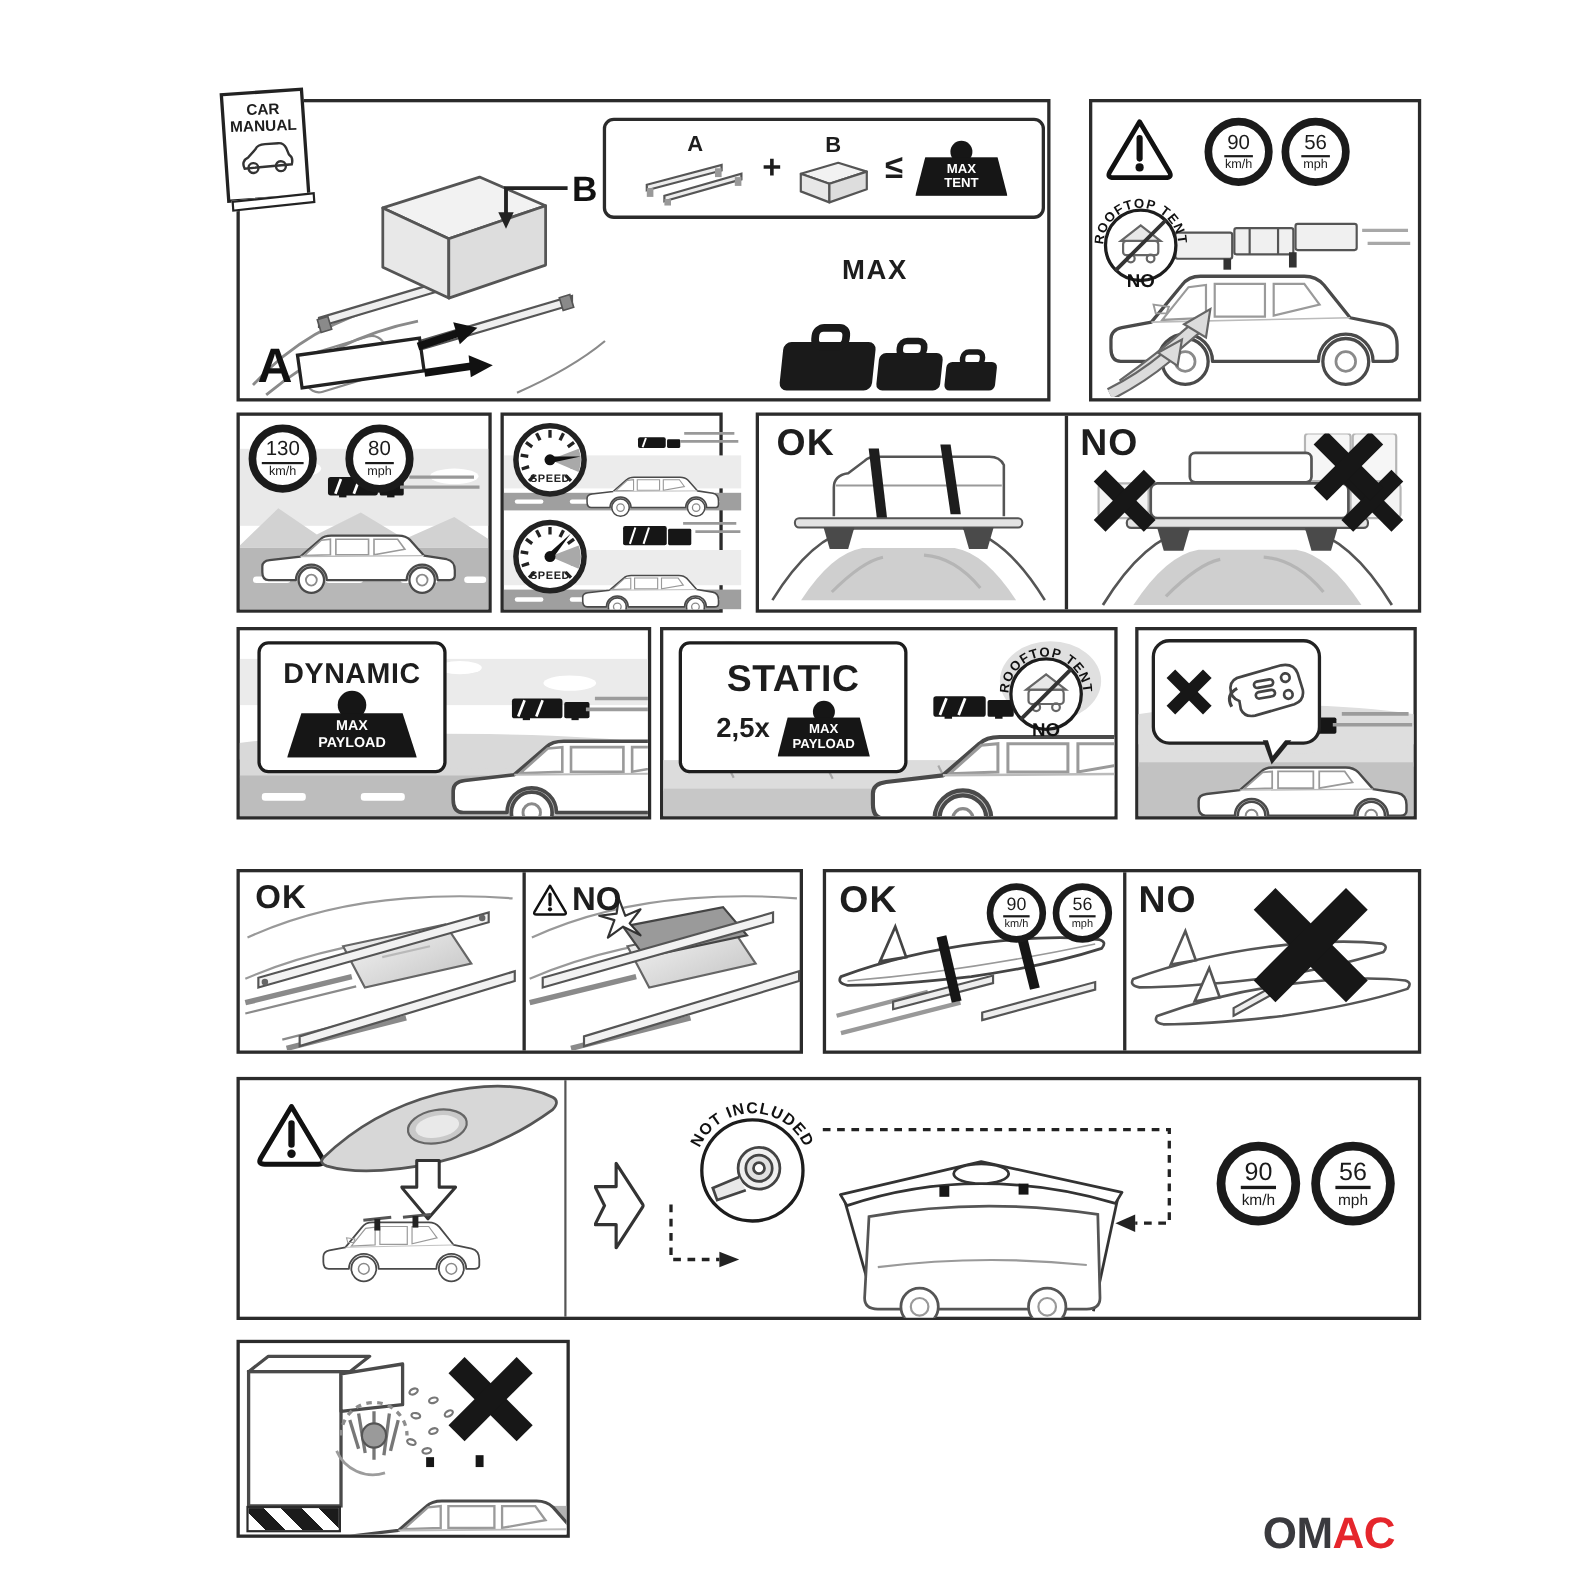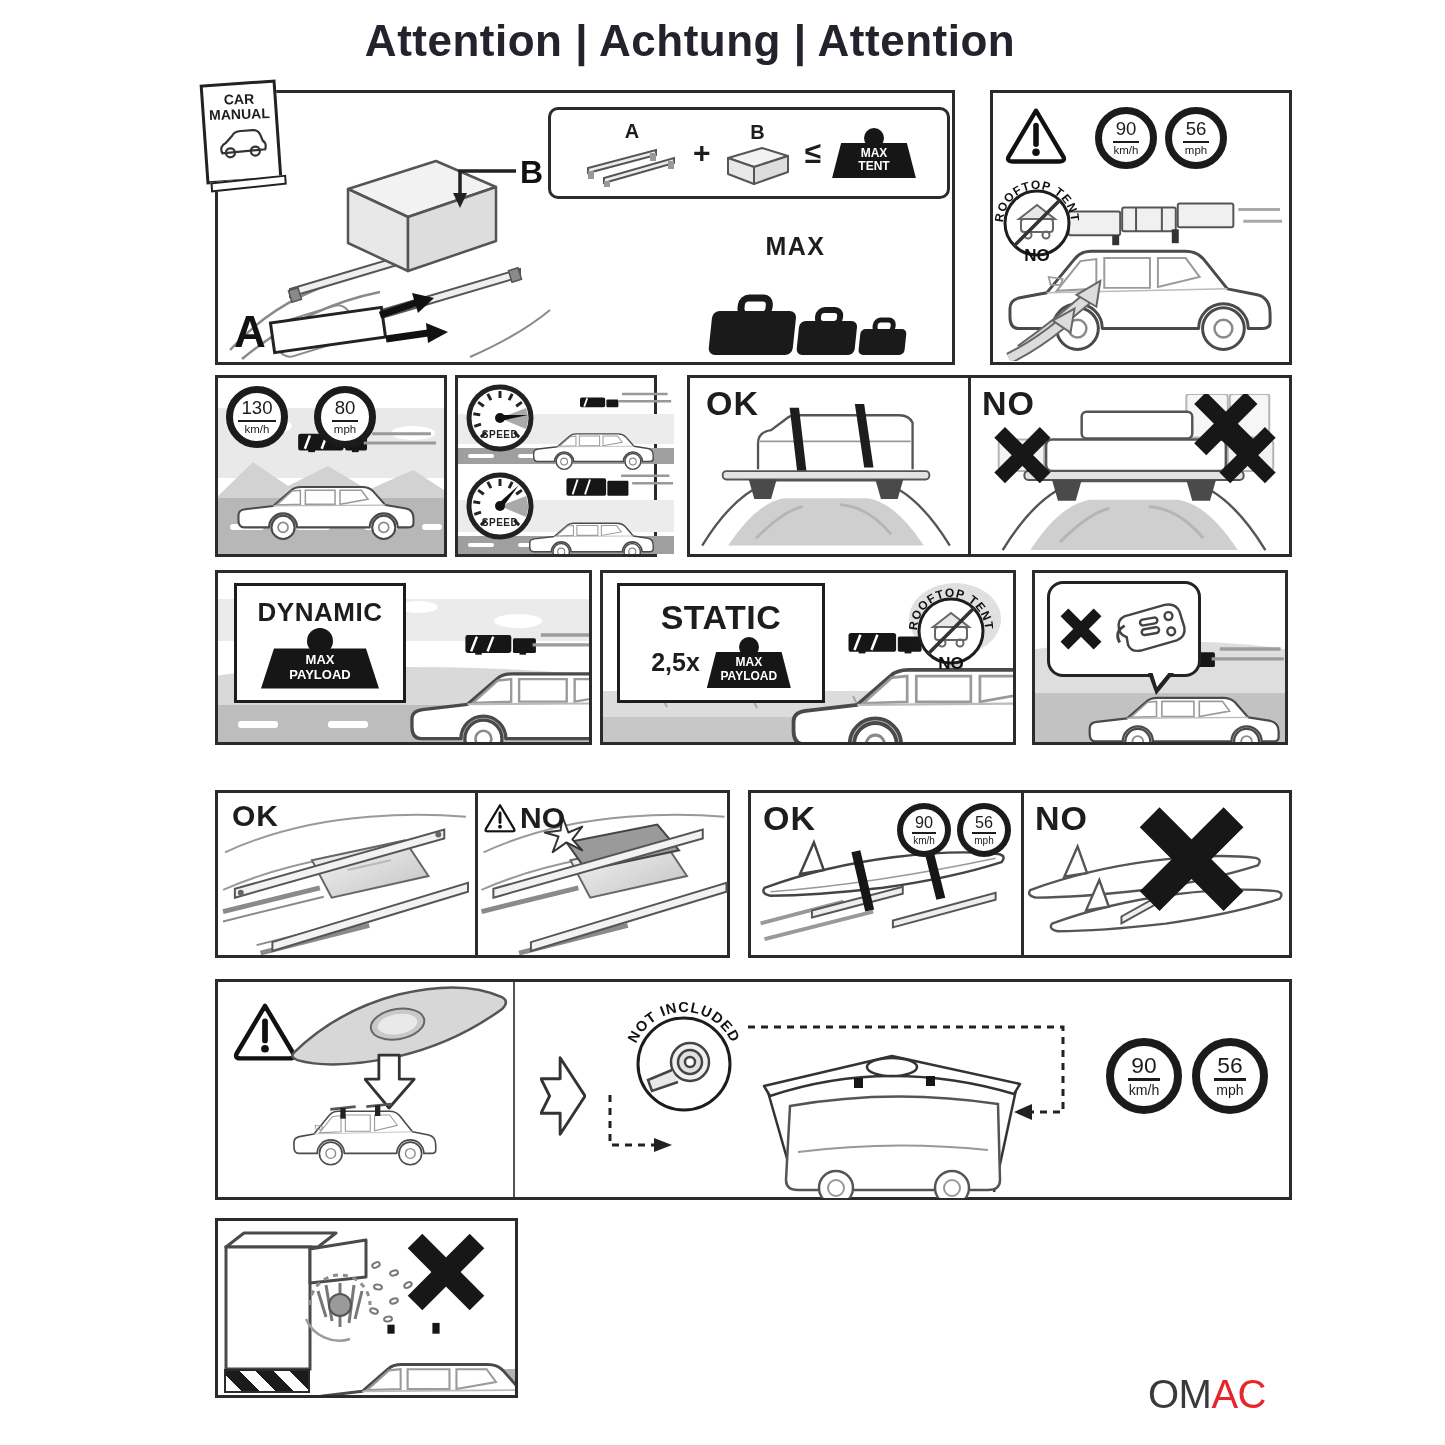--- a/index.html
+++ b/index.html
@@ -23,21 +23,21 @@
   .weight{display:flex;flex-direction:column;align-items:center;position:relative;}
   .weight .knob{background:#161616;border-radius:50%;}
   .weight .wbody{background:#161616;color:#fff;text-align:center;font-weight:700;line-height:1.12;
                  clip-path:polygon(0 100%,11% 0,89% 0,100% 100%);}
   .weight .wbody span{display:block;}
   .w-md .knob{width:26px;height:26px;margin-bottom:-6px;}
   .w-md .wbody{font-size:13px;padding:5px 16px 6px;min-width:86px;}
   .w-sm .knob{width:20px;height:20px;margin-bottom:-5px;}
   .w-sm .wbody{font-size:12px;padding:4px 12px 5px;min-width:60px;}
   .oklabel{position:absolute;font-weight:800;font-size:34px;color:#1d1d1d;z-index:3;letter-spacing:1px;}
-  .sign{position:absolute;background:#fff;border:3.5px solid #1d1d1d;border-radius:0;
+  .sign{position:absolute;background:#fff;border:3.5px solid #1d1d1d;border-radius:10px;
         display:flex;flex-direction:column;align-items:center;justify-content:center;z-index:3;box-sizing:border-box;}
   .sign .signtext{font-weight:800;letter-spacing:.5px;}
   .manual-card{position:absolute;left:-15px;top:-11px;width:76px;height:100px;background:#fff;
                border:3.5px solid #222;transform:rotate(-4deg);z-index:4;text-align:center;box-sizing:border-box;}
   .manual-card:after{content:"";position:absolute;left:1px;right:-7px;bottom:-10px;height:6px;
                      background:#fff;border:2.5px solid #222;transform:skewY(-2deg);}
   .manual-card .mc-title{font-size:14px;font-weight:800;line-height:1.06;margin-top:7px;transform:rotate(2deg);}
   .inset{position:absolute;border:3px solid #2b2b2b;border-radius:10px;display:flex;align-items:center;
          justify-content:center;gap:9px;background:#fff;box-sizing:border-box;z-index:2;}
   .inset .col{display:flex;flex-direction:column;align-items:center;}
@@ -45,21 +45,21 @@
   .inset .op{font-size:30px;font-weight:700;margin:0 2px;}
   .maxweight{position:absolute;text-align:center;font-weight:800;letter-spacing:1.5px;font-size:25px;line-height:1.2;}
   .bubble{position:absolute;background:#fff;border:3px solid #222;border-radius:16px;display:flex;
           align-items:center;justify-content:center;gap:8px;z-index:3;box-sizing:border-box;}
   .bubble:before{content:"";position:absolute;bottom:-21px;right:24px;border-left:8px solid transparent;
                  border-right:18px solid transparent;border-top:22px solid #222;}
   .bubble:after{content:"";position:absolute;bottom:-13px;right:28px;border-left:5px solid transparent;
                 border-right:13px solid transparent;border-top:16px solid #fff;}
   .hazard{position:absolute;background:repeating-linear-gradient(45deg,#fff 0 11px,#1b1b1b 11px 24px);
           border:2.5px solid #2b2b2b;box-sizing:border-box;}
-  .brand{position:absolute;font-size:40px;font-weight:400;letter-spacing:-.5px;}
+  .brand{position:absolute;font-size:40px;font-weight:700;letter-spacing:-.5px;}
   .brand .om{color:#3a3a3e;}
   .brand .ac{color:#e5262c;}
   .nolabel-row{position:absolute;display:flex;align-items:center;gap:4px;z-index:3;}
 </style>
 </head>
 <body>
 
 <svg style="position:absolute;width:0;height:0" aria-hidden="true">
   <defs>
     <linearGradient id="glassGrad" x1="0" y1="0" x2="1" y2="1">
@@ -100,21 +100,20 @@
     </symbol>
     <symbol id="sym-x" viewBox="0 0 100 100">
       <line x1="14" y1="14" x2="86" y2="86" stroke="#171717" stroke-width="24"></line>
       <line x1="86" y1="14" x2="14" y2="86" stroke="#171717" stroke-width="24"></line>
     </symbol>
   </defs>
 </svg>
 
 <div class="page">
 
-  <div class="title">Attention | Achtung | Attention</div>
 
   <div class="panel" style="left:215px;top:90px;width:740px;height:275px;">
     <div class="manual-card">
       <div class="mc-title">
         <div>CAR</div>
         <div>MANUAL</div>
       </div>
       <svg width="52" height="34" viewBox="0 0 52 34" style="margin:4px auto 0">
         <path d="M6,26 Q3,19 10,16 L17,9 Q19,5 26,5 L38,5 Q43,5 45,10 L47,16 Q51,19 49,25 Z" fill="none" stroke="#333" stroke-width="2.2"></path>
         <circle cx="14" cy="26" r="4.5" fill="none" stroke="#333" stroke-width="2.2"></circle>

